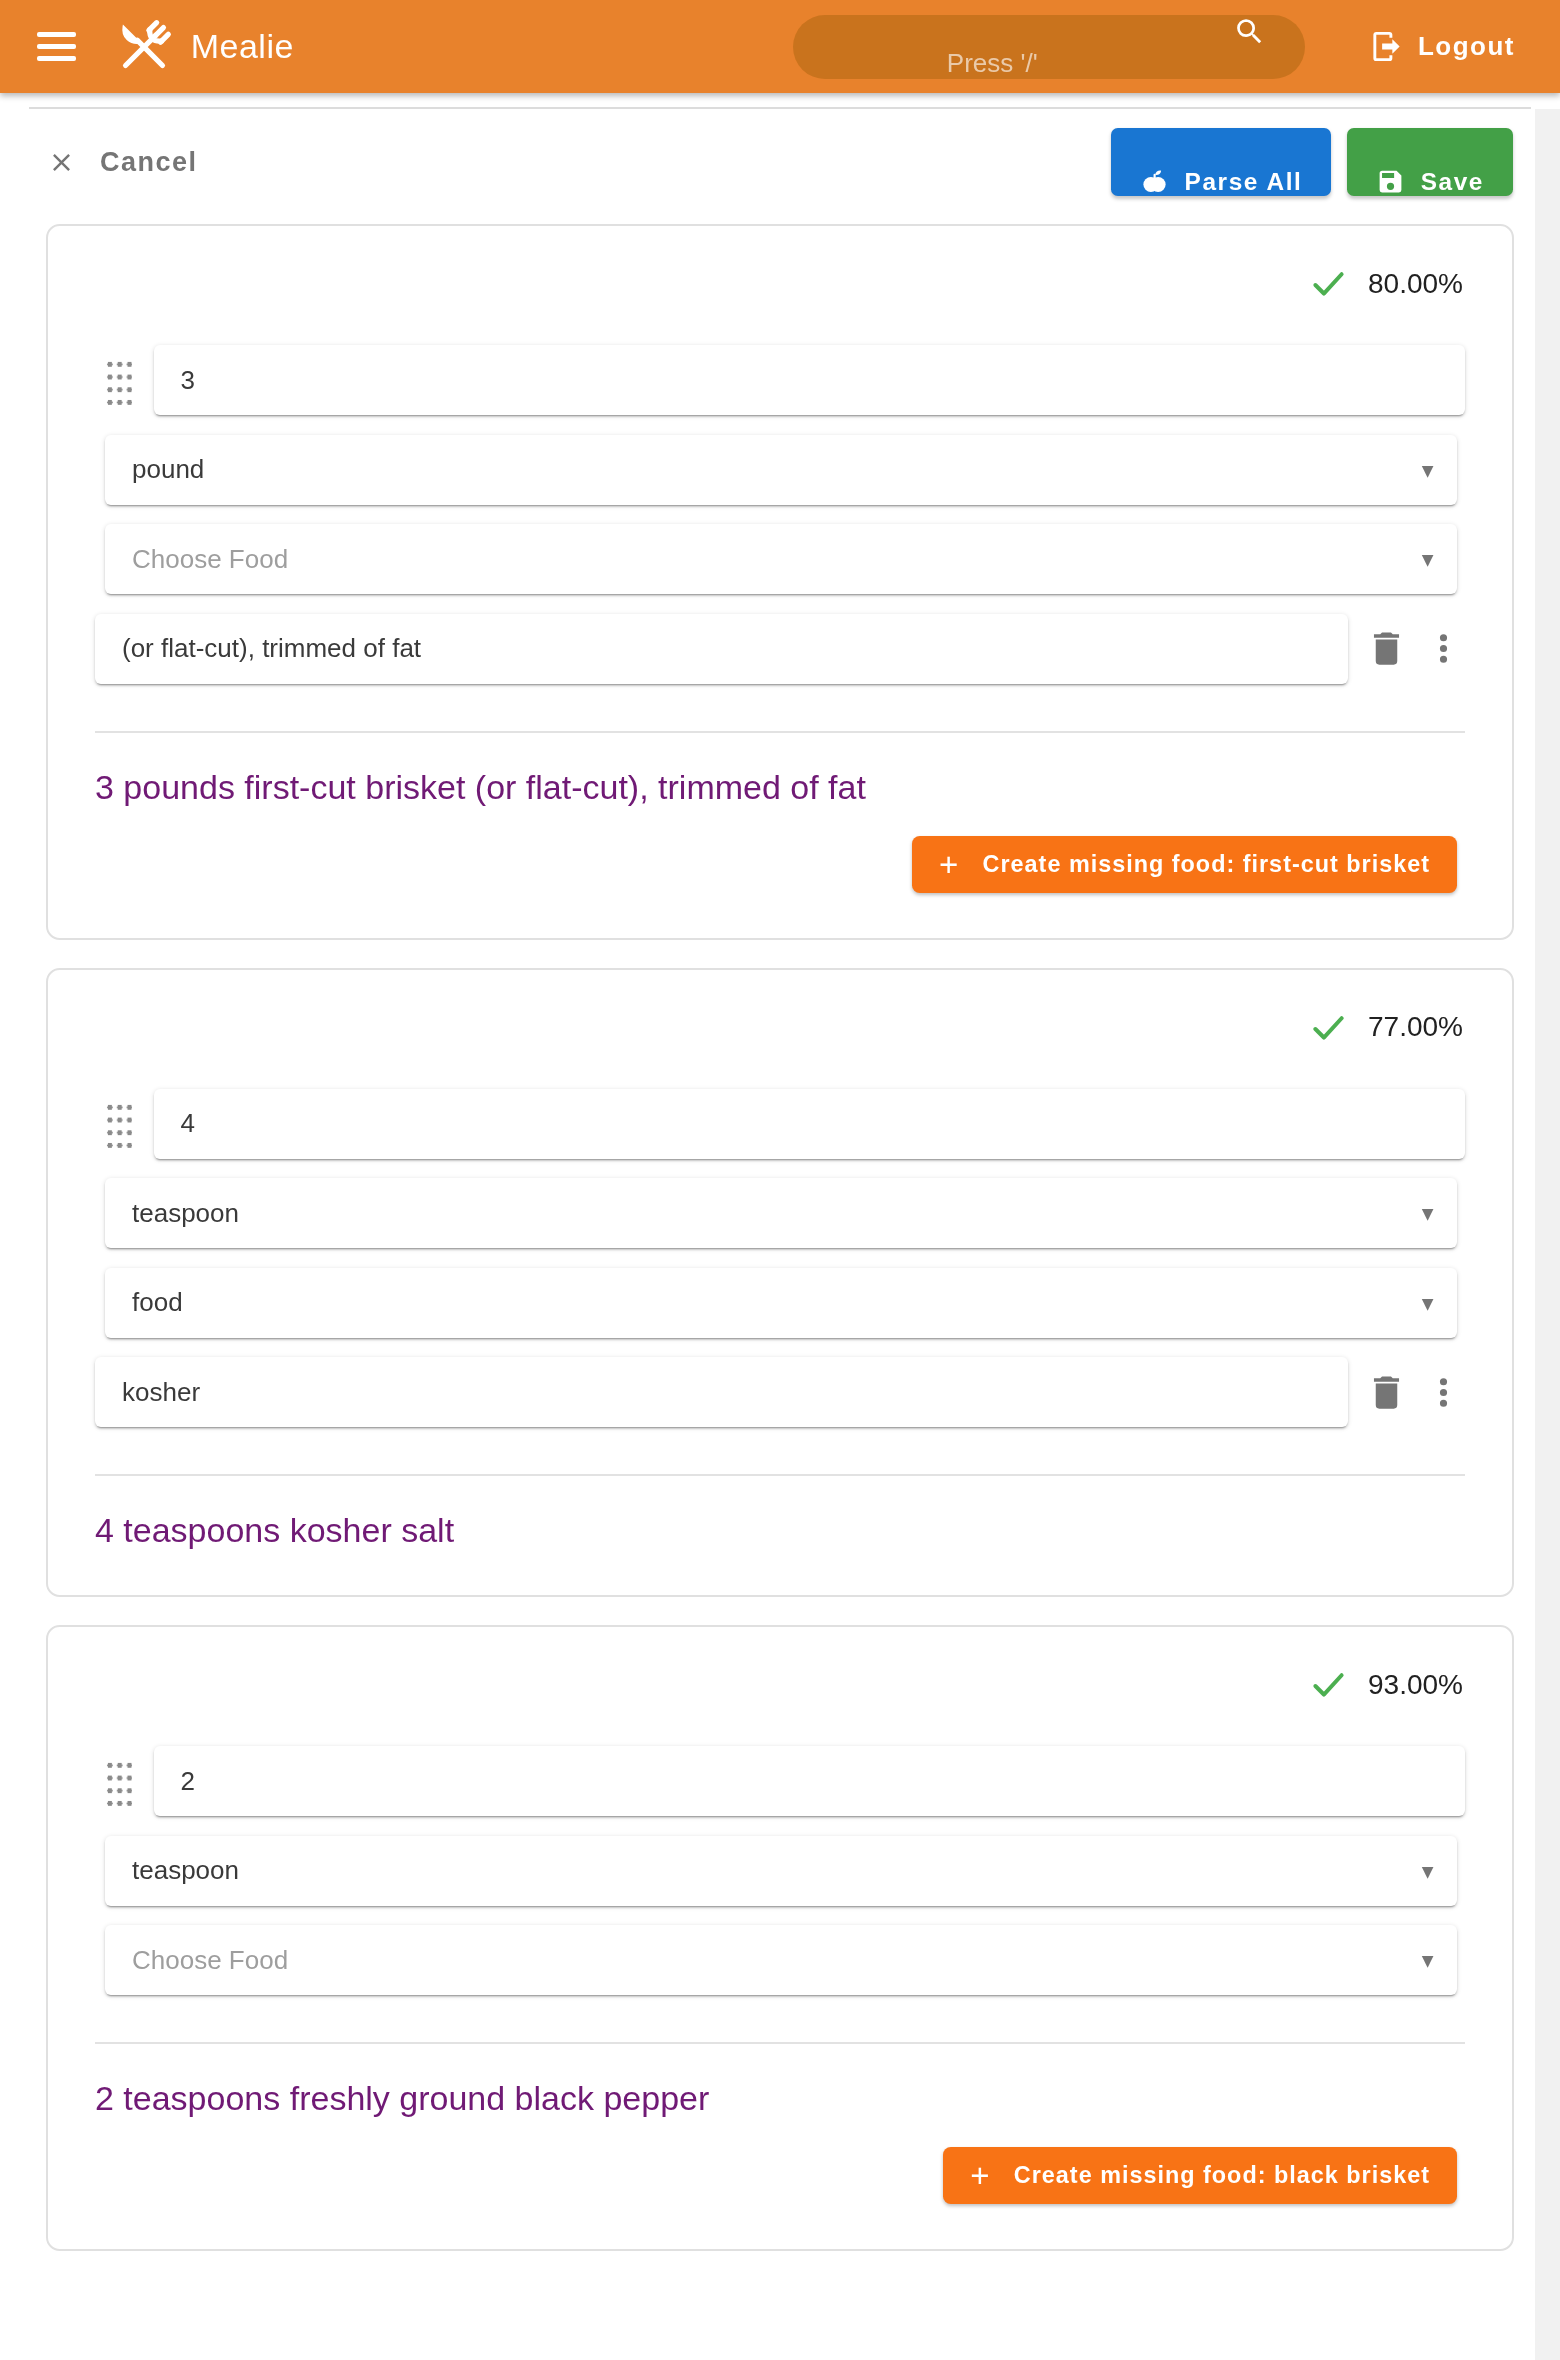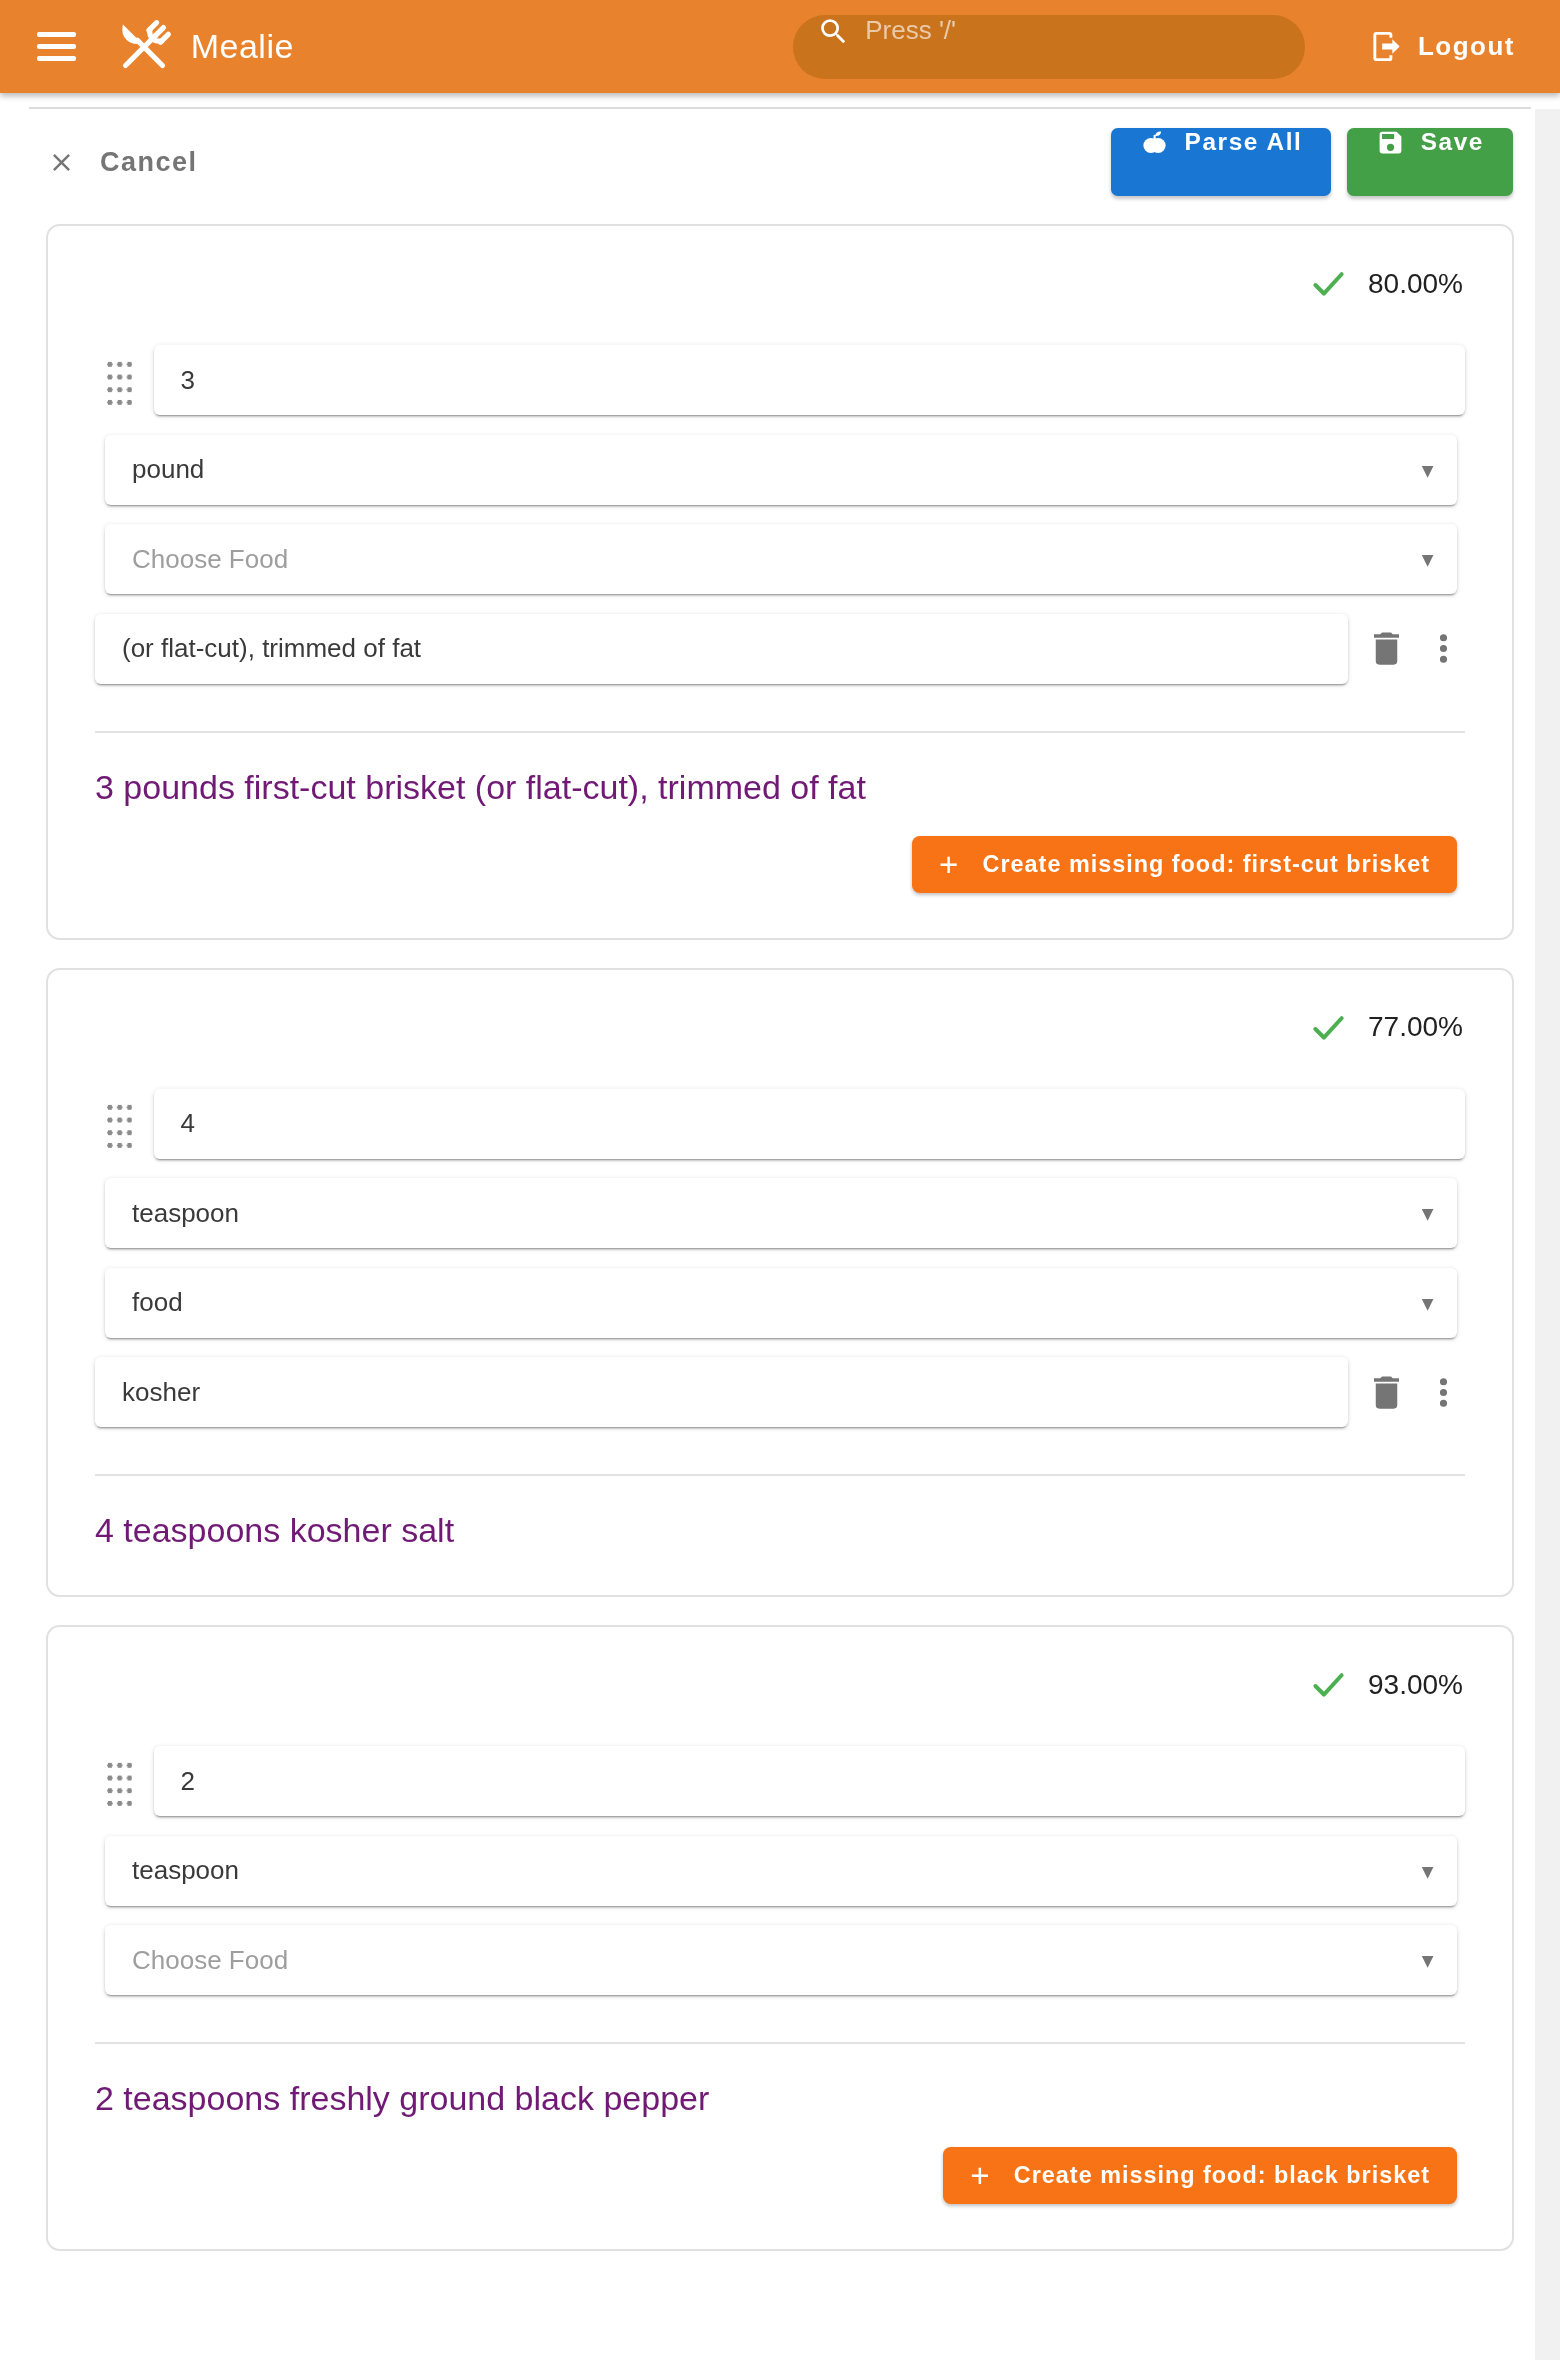--- a/index.html
+++ b/index.html
@@ -10,22 +10,22 @@
   .appbar { height:93px; background:var(--header-orange,#E8822C); display:flex;
     align-items:center; padding:0 45px 0 37px; box-shadow:0 2.9px 5.9px rgba(0,0,0,.28);
     position:relative; z-index:5; }
   .hamburger { width:39px; height:29px; display:flex; flex-direction:column;
     justify-content:space-between; cursor:pointer; margin-right:35px; }
   .hamburger span { display:block; height:4.9px; border-radius:2px; background:#fff; }
   .logo { width:66px; height:66px; margin-right:13.7px; }
   .app-title { color:#fff; font-size:34px; font-weight:400; letter-spacing:0.5px; }
   .appbar .spacer { flex:1; }
   .search-pill { width:512px; height:64px; border-radius:32px;
-    background:var(--search-pill,#C9731D); display:flex; align-items:flex-start;
-    padding:0 23.4px; margin-right:64px; }
+    background:var(--search-pill,#C9731D); display:flex; align-items:flex-end;
+    padding:0 23.4px; margin-right:64px;flex-direction:column; }
   .search-pill svg { width:33px; height:33px; flex:0 0 auto; margin-right:15.6px; }
   .search-input { flex:1; background:transparent; border:none; outline:none;
     color:#fff; font-size:26px; font-family:inherit; }
   .search-input::placeholder { color:rgba(255,255,255,.62); }
   .logout-btn { display:flex; align-items:center; gap:13.7px; background:none; border:none;
     color:#fff; font-size:26px; font-weight:700; letter-spacing:1.5px; cursor:pointer;
     font-family:inherit; }
   .logout-btn svg { width:35px; height:35px; }
 
   .top-divider { height:2px; background:#DCDCDC; margin:13.7px 29px 0; }
@@ -34,21 +34,21 @@
   .scroll-track { position:fixed; top:109px; right:0; width:25px; bottom:0;
     background:#F1F1F1; }
 
   
   .toolbar { display:flex; align-items:center; padding:0 47px; margin-top:19.5px; }
   .cancel-link { display:flex; align-items:center; gap:24px; background:none; border:none;
     color:#757575; font-size:27px; font-weight:600; letter-spacing:1.5px; cursor:pointer;
     font-family:inherit; }
   .cancel-link svg { width:29px; height:29px; }
   .toolbar .spacer { flex:1; }
-  .btn { display:flex; align-items:flex-start; gap:15.6px; height:68px; border:none;
+  .btn { display:flex; align-items:flex-end; gap:15.6px; height:68px; border:none;
     border-radius:6.8px; color:#fff; font-size:24.4px; font-weight:700; letter-spacing:1.6px;
     padding:0 29px; cursor:pointer; font-family:inherit;
     box-shadow:0 2.9px 3.9px rgba(0,0,0,.22); }
   .btn svg { width:29px; height:29px; }
   .btn-parse { background:var(--parse-blue,#1976D2); margin-right:15.6px; }
   .btn-save { background:var(--save-green,#43A047); }
 
   
   .cards { padding:0 46px; }
   .card { background:#fff; border:2px solid #E0E0E0; border-radius:13.7px;

